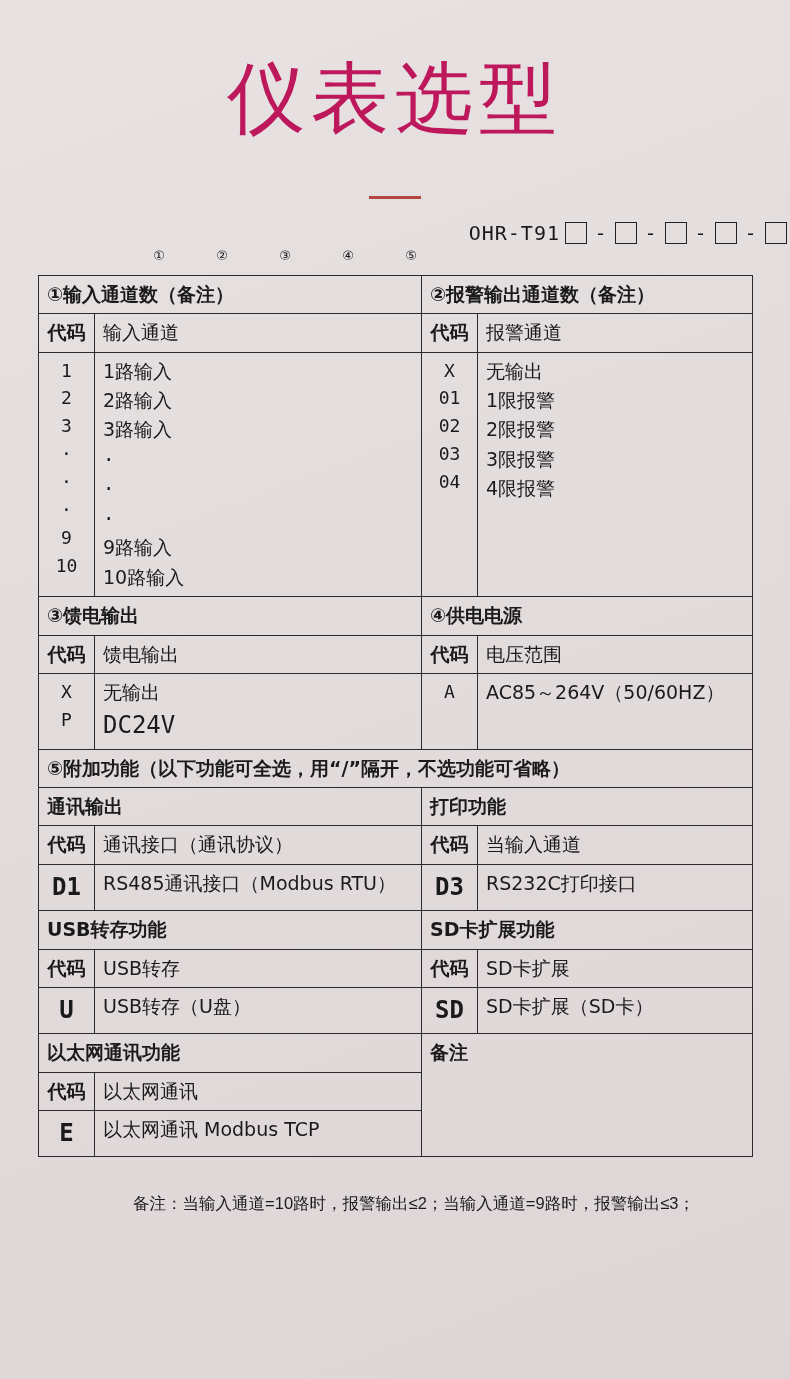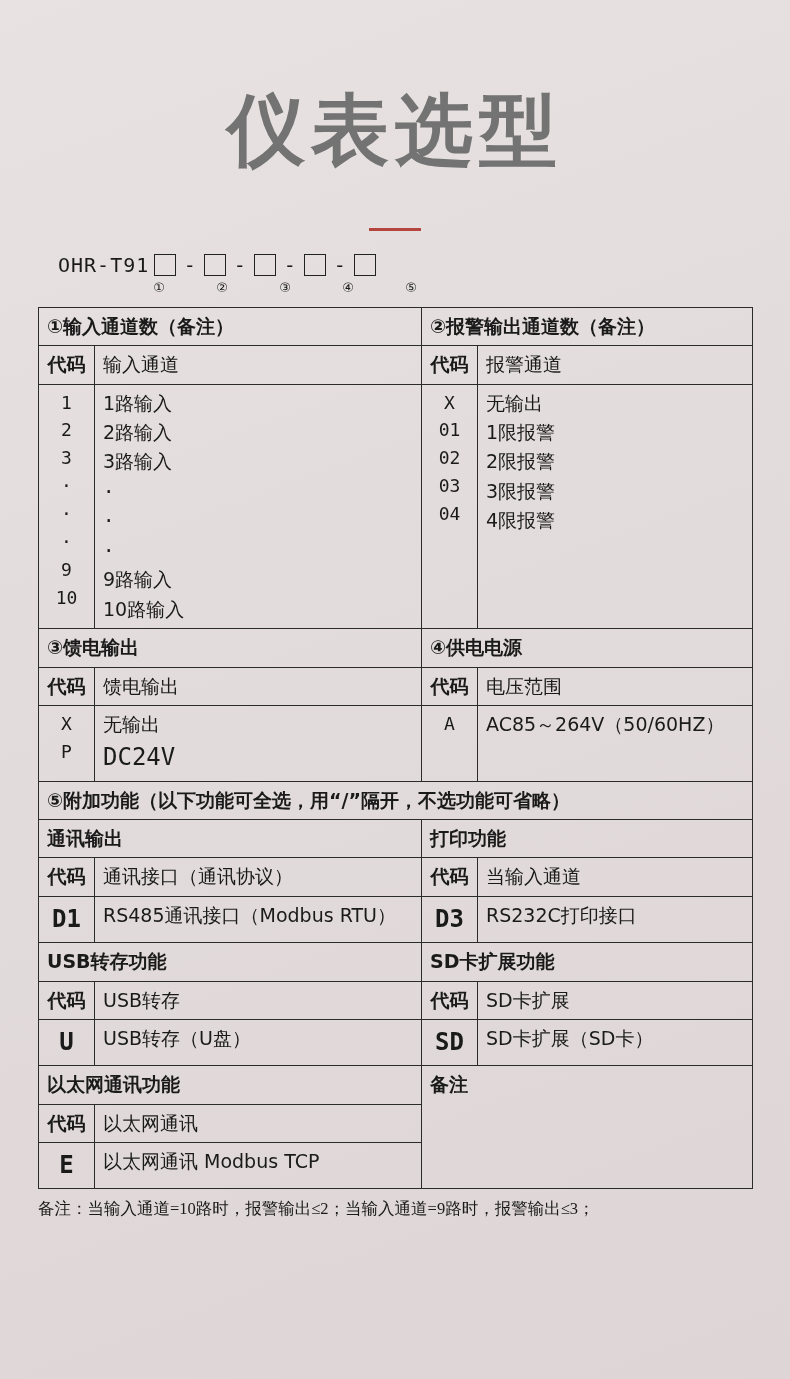--- a/index.html
+++ b/index.html
@@ -17,25 +17,25 @@
   }
   .page {
     width: 790px;
     height: 1379px;
     position: relative;
     box-sizing: border-box;
   }
   .title {
     text-align: center;
     font-family: "DejaVu Sans", sans-serif;
-    font-weight: bold;
+    font-weight: normal;
     font-size: 78px;
     letter-spacing: 6px;
-    color: #737373;
-    padding-top: 86px;
+    color: #be185d;
+    padding-top: 54px;
     line-height: 1.15;
   }
   .title-rule {
     width: 52px;
     height: 3px;
     background: #b5453f;
     margin: 52px auto 0 auto;
   }
   .subtitle {
     margin: 62px 0 0 58px;
@@ -44,20 +44,21 @@
     font-family: "DejaVu Sans", sans-serif;
     letter-spacing: 1px;
   }
   .model-row {
     margin: 22px 0 0 58px;
     display: flex;
     align-items: center;
     font-family: "DejaVu Sans Mono", monospace;
     font-size: 20px;
     letter-spacing: 1px;
+    justify-content: flex-end;
   }
   .model-prefix {
     margin-right: 2px;
   }
   .box {
     display: inline-block;
     width: 20px;
     height: 20px;
     border: 1.5px solid #222;
     margin: 0 3px;
@@ -119,24 +120,25 @@
     line-height: 1.62;
   }
   .valuelist {
     line-height: 1.62;
     font-size: 19px;
   }
   .valuelist .dotline {
     font-family: "DejaVu Sans Mono", monospace;
   }
   .footnote {
-    margin: 6px 0 0 38px;
+    margin: 32px 0 0 38px;
     font-size: 16.5px;
-    font-family: Liberation Serif, serif;
+    font-family: Liberation Sans, sans-serif;
     line-height: 1.75;
+    text-align: center;
   }
   .footnote .indent {
     display: block;
     margin-left: 62px;
   }
 </style>
 </head>
 <body>
 
 <div class="page">

